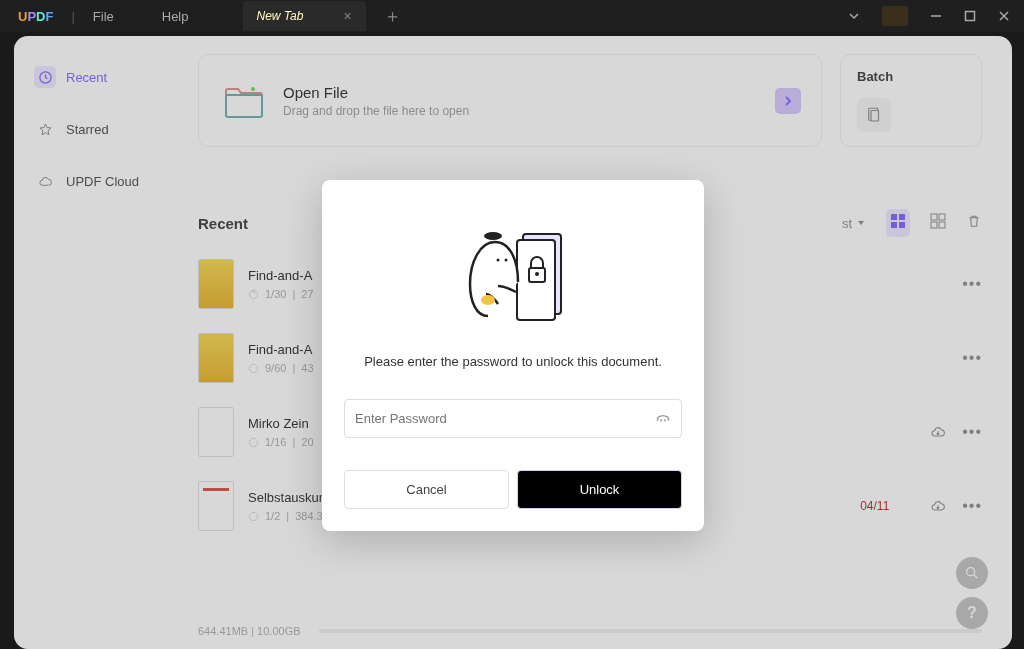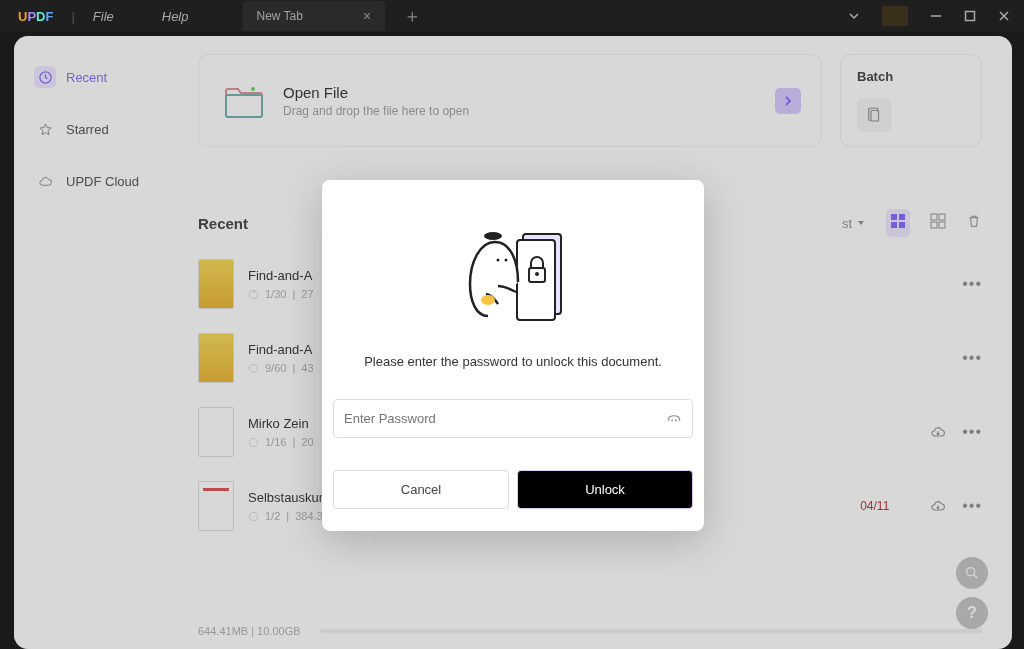--- a/index.html
+++ b/index.html
@@ -5,23 +5,23 @@
 * { box-sizing: border-box; margin: 0; padding: 0; font-family: -apple-system, BlinkMacSystemFont, "Segoe UI", Arial, sans-serif; }
 body { width: 1024px; height: 649px; background: #1a1a1a; overflow: hidden; position: relative; }
 
 .titlebar { height: 32px; background: #1f1f1f; display: flex; align-items: center; color: #aaa; font-size: 13px; }
 .logo { margin-left: 18px; font-weight: 700; font-size: 13px; }
 .logo .u { color: #f0a020; }
 .logo .p { color: #a78bfa; }
 .logo .d { color: #5eead4; }
 .logo .f { color: #60a5fa; }
 .titlebar-sep { color: #555; margin: 0 18px; }
-.menu-item { margin-right: 48px; cursor: pointer; font-style: italic; }
+.menu-item { margin-right: 48px; cursor: pointer; }
 .tab { background: #2a2a2a; height: 30px; display: flex; align-items: center; padding: 0 14px; border-radius: 4px 4px 0 0; margin-left: 6px; }
-.tab-title { font-size: 12px; color: #a3a3a3; margin-right: 60px; }
+.tab-title { font-size: 12px; color: #fef9c3; margin-right: 40px; font-style: italic; }
 .tab-close { color: #888; font-size: 14px; cursor: pointer; }
 .tab-add { color: #888; font-size: 18px; margin-left: 18px; cursor: pointer; }
 .titlebar-right { margin-left: auto; display: flex; align-items: center; gap: 22px; margin-right: 14px; }
 .chev-down svg, .win-btn svg { display: block; }
 .badge-logo { width: 26px; height: 20px; background: #3a2f1a; border-radius: 2px; }
 .win-btn { cursor: pointer; color: #aaa; }
 
 .main-window { position: absolute; top: 36px; left: 14px; right: 12px; bottom: 0; background: #fff; border-radius: 14px; display: flex; overflow: hidden; }
 
 .sidebar { width: 170px; padding: 22px 10px; }
@@ -68,21 +68,21 @@
 
 .storage-bar { position: absolute; bottom: 12px; left: 14px; right: 30px; display: flex; align-items: center; gap: 18px; }
 .storage-text { font-size: 11px; color: #aaa; text-align: center; }
 .storage-track { flex: 1; height: 4px; background: #eee; border-radius: 2px; }
 
 .fab { position: absolute; right: 24px; width: 32px; height: 32px; background: #bfbfbf; border-radius: 50%; display: flex; align-items: center; justify-content: center; color: #fff; cursor: pointer; }
 .fab.search { bottom: 60px; }
 .fab.help { bottom: 20px; }
 
 .overlay { position: absolute; inset: 0; background: rgba(100,100,100,0.25); display: flex; align-items: flex-start; justify-content: center; }
-.modal { margin-top: 144px; width: 382px; background: #fff; border-radius: 8px; padding: 36px 11px 22px; box-shadow: 0 10px 40px rgba(0,0,0,0.2); text-align: center; }
+.modal { margin-top: 144px; width: 382px; background: #fff; border-radius: 8px; padding: 36px 22px 22px; box-shadow: 0 10px 40px rgba(0,0,0,0.2); text-align: center; }
 .modal-illus { width: 140px; height: 120px; margin: 0 auto 18px; position: relative; }
 .modal-msg { font-size: 13px; color: #333; margin-bottom: 30px; }
 .pw-wrap { position: relative; margin-bottom: 32px; }
 .pw-input { width: 100%; padding: 11px 38px 11px 10px; border: 1px solid #ddd; border-radius: 4px; font-size: 13px; outline: none; }
 .pw-eye { position: absolute; right: 10px; top: 50%; transform: translateY(-50%); color: #888; cursor: pointer; }
 .modal-btns { display: flex; gap: 8px; }
 .modal-btn { flex: 1; padding: 11px; border-radius: 4px; font-size: 13px; cursor: pointer; border: 1px solid #ddd; background: #fff; color: #444; }
 .modal-btn.primary { background: #000000; border-color: #d9c9fc; color: #fff; }
 </style>
 </head>

